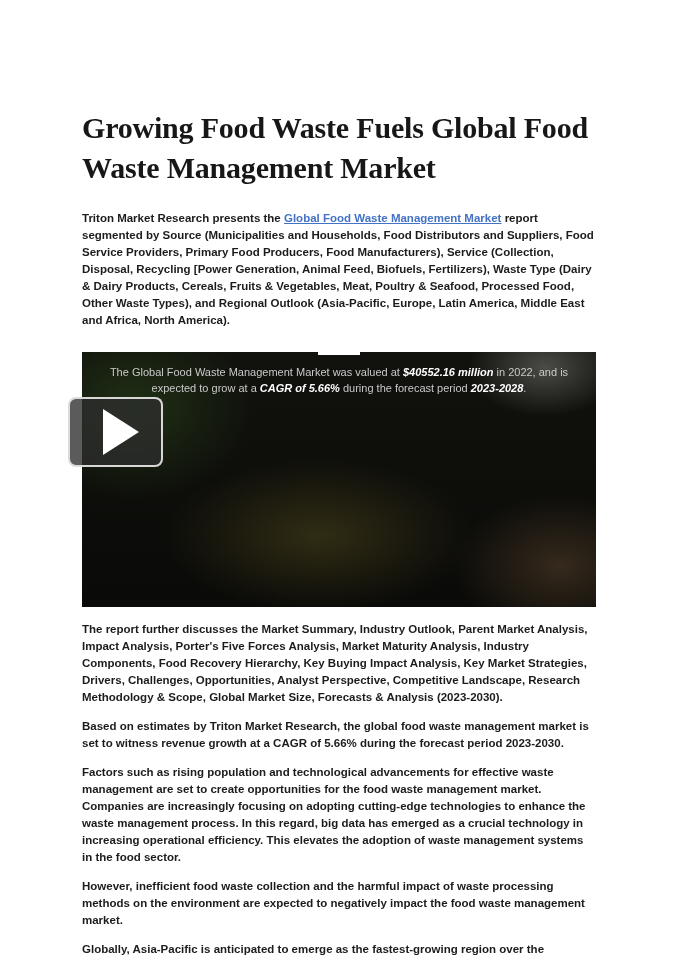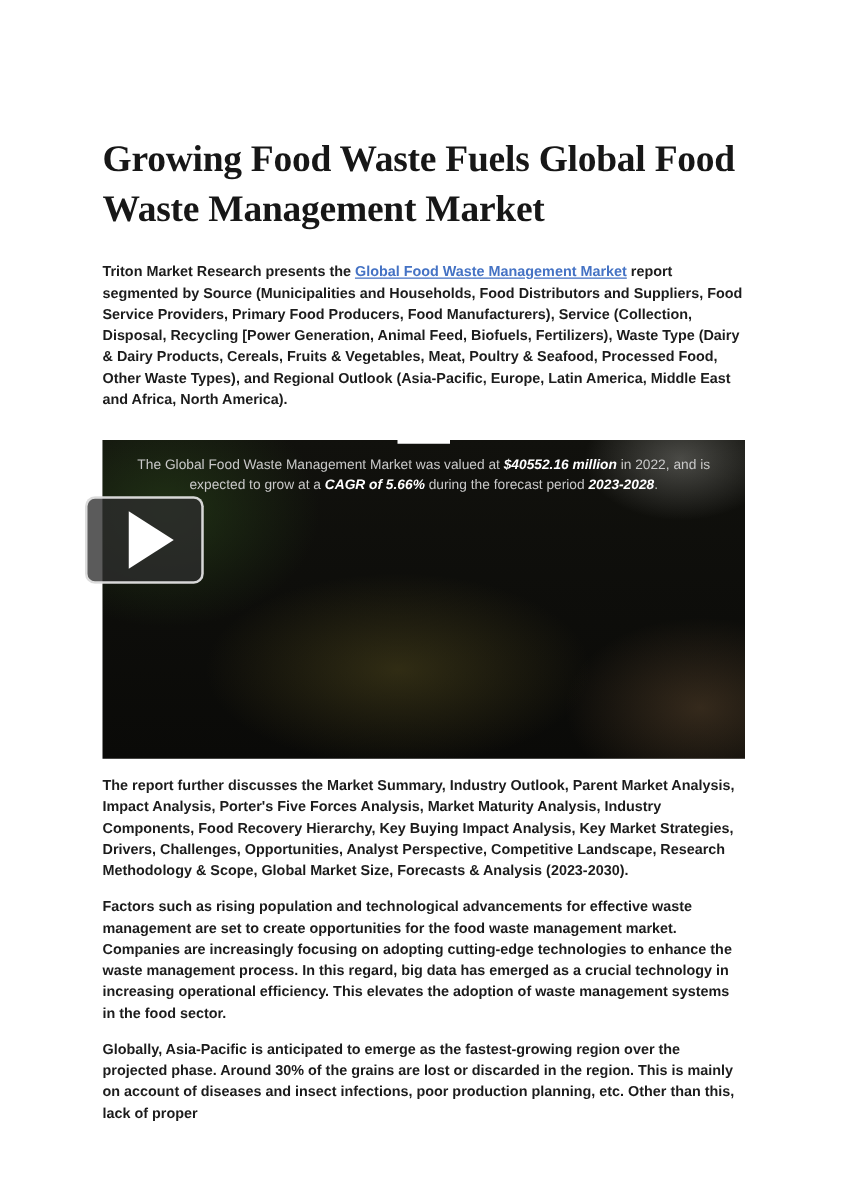--- a/index.html
+++ b/index.html
@@ -113,16 +113,18 @@
 
 
 
     <div class="video-divider"></div>
 
     <p class="video-caption"><span>The Global Food Waste Management Market was valued at </span><b>$40552.16 million</b><span> in 2022, and is expected to grow at a </span><b>CAGR of 5.66%</b><span> during the forecast period </span><b>2023-2028</b><span>.</span></p>
 
   </div>
 
   <p class="body-text">The report further discusses the Market Summary, Industry Outlook, Parent Market Analysis, Impact Analysis, Porter's Five Forces Analysis, Market Maturity Analysis, Industry Components, Food Recovery Hierarchy, Key Buying Impact Analysis, Key Market Strategies, Drivers, Challenges, Opportunities, Analyst Perspective, Competitive Landscape, Research Methodology &amp; Scope, Global Market Size, Forecasts &amp; Analysis (2023-2030).</p>
+  <p class="body-text">Based on estimates by Triton Market Research, the global food waste management market is set to witness revenue growth at a CAGR of 5.66% during the forecast period 2023-2030.</p>
   <p class="body-text">Factors such as rising population and technological advancements for effective waste management are set to create opportunities for the food waste management market. Companies are increasingly focusing on adopting cutting-edge technologies to enhance the waste management process. In this regard, big data has emerged as a crucial technology in increasing operational efficiency. This elevates the adoption of waste management systems in the food sector.</p>
+  <p class="body-text">However, inefficient food waste collection and the harmful impact of waste processing methods on the environment are expected to negatively impact the food waste management market.</p>
   <p class="body-text">Globally, Asia-Pacific is anticipated to emerge as the fastest-growing region over the projected phase. Around 30% of the grains are lost or discarded in the region. This is mainly on account of diseases and insect infections, poor production planning, etc. Other than this, lack of proper</p>
 
 </div>
 
 </body></html>

